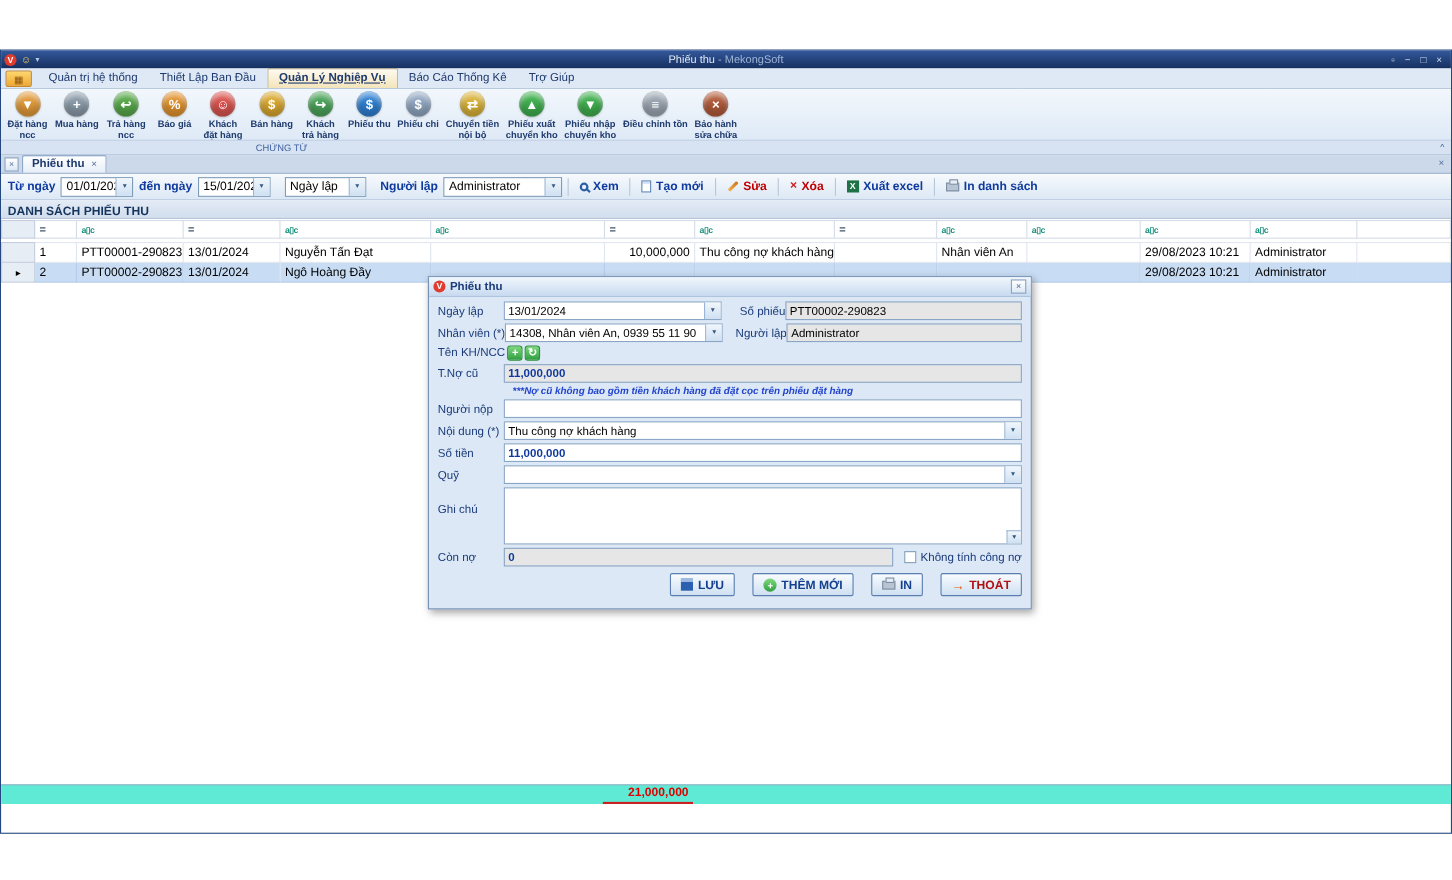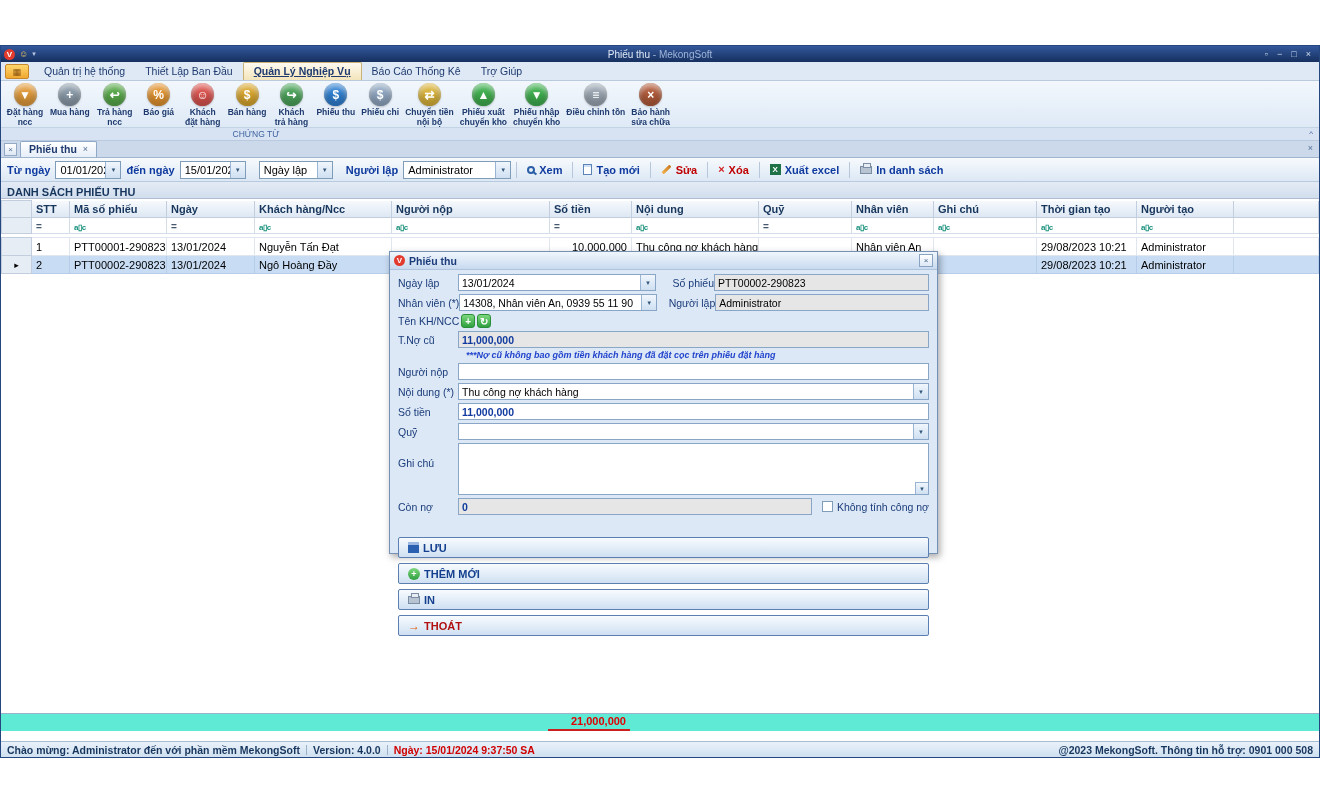--- a/index.html
+++ b/index.html
@@ -142,21 +142,21 @@
   .gbtn { width:14px; height:14px; margin-left:2px; border:1px solid #2c8f3a; border-radius:3px;
           background:linear-gradient(#7ed87e,#2f9f3f); color:#fff; font-size:10px; font-weight:bold;
           display:flex; align-items:center; justify-content:center; }
   .memo { height:52px; background:#fff; border:1px solid #89a6c6; position:relative; }
   .memo .mdd { position:absolute; right:0; bottom:0; width:13px; height:12px;
                background:linear-gradient(#f0f6fc,#cfe0f2); border-left:1px solid #9ab4d4;
                border-top:1px solid #9ab4d4; font-size:6px; color:#35597e;
                display:flex; align-items:center; justify-content:center; }
   .cb { width:11px; height:11px; background:#fff; border:1px solid #7f9db9; margin:0 4px 0 10px; }
   .cblbl { color:#1b3c7a; font-size:10.5px; white-space:nowrap; }
-  .dlg-buttons { display:flex; justify-content:flex-end; gap:5px; margin-top:22px;flex-direction:column; }
+  .dlg-buttons { display:flex; justify-content:flex-end; gap:16px; margin-top:6px; }
   .dbtn { height:21px; border:1px solid #5a7fb0; border-radius:2px;
           background:linear-gradient(#f8fbfe,#cfe0f2); display:flex; align-items:center; gap:4px;
           padding:0 9px; font-weight:bold; color:#14408f; font-size:11px; }
   .dbtn.exit { color:#b01010; }
   .ico-save { width:11px; height:11px; background:#2b5fb0; box-shadow:inset 0 3px 0 #9db9e2; }
   .ico-add { width:12px; height:12px; border-radius:50%; background:linear-gradient(#7ed87e,#2f9f3f);
              color:#fff; font-size:9px; font-weight:bold; display:flex; align-items:center; justify-content:center; }
   .ico-exit { color:#e06010; font-weight:bold; font-size:12px; line-height:1; }
 </style>
 </head>
@@ -341,36 +341,20 @@
           <col style="width:82px">
           <col style="width:127px">
         <col style="width:93px">
           <col style="width:82px">
           <col style="width:103px">
           <col style="width:100px">
         <col style="width:97px">
           <col>
       </colgroup>
       <tbody>
-          <tr>
-        <th class="selcol"></th>
-        <th>STT</th>
-        <th>Mã số phiếu</th>
-        <th>Ngày</th>
-        <th>Khách hàng/Ncc</th>
-        <th>Người nộp</th>
-        <th>Số tiền</th>
-        <th>Nội dung</th>
-        <th>Quỹ</th>
-        <th>Nhân viên</th>
-        <th>Ghi chú</th>
-        <th>Thời gian tạo</th>
-        <th>Người tạo</th>
-        <th></th>
-      </tr>
       <tr class="frow">
         <td class="selcol"></td>
         <td><span class="f-eq">=</span></td>
         <td><span class="f-abc">a▯c</span></td>
         <td><span class="f-eq">=</span></td>
         <td><span class="f-abc">a▯c</span></td>
         <td><span class="f-abc">a▯c</span></td>
         <td><span class="f-eq">=</span></td>
         <td><span class="f-abc">a▯c</span></td>
         <td><span class="f-eq">=</span></td>
@@ -415,28 +399,20 @@
         <td>Administrator</td>
         <td></td>
       </tr>
     </tbody>
       </table>
     <div class="total-row">
       <span class="total-cell">21,000,000</span>
     </div>
   </div>
 
-  <div class="statusbar">
-    <span>Chào mừng: Administrator đến với phần mềm MekongSoft</span>
-    <span class="sb-sep"></span>
-    <span>Version: 4.0.0</span>
-    <span class="sb-sep"></span>
-    <span class="sb-date">Ngày: 15/01/2024 9:37:50 SA</span>
-    <span class="sb-right">@2023 MekongSoft. Thông tin hỗ trợ: 0901 000 508</span>
-  </div>
 
   <div class="dialog">
     <div class="dlg-title">
       <span class="v-logo">V</span>
       <span class="dlg-title-text">Phiếu thu</span>
       <span class="dlg-close">×</span>
     </div>
     <div class="dlg-body">
       <div class="frow2">
         <span class="dlbl">Ngày lập</span>

